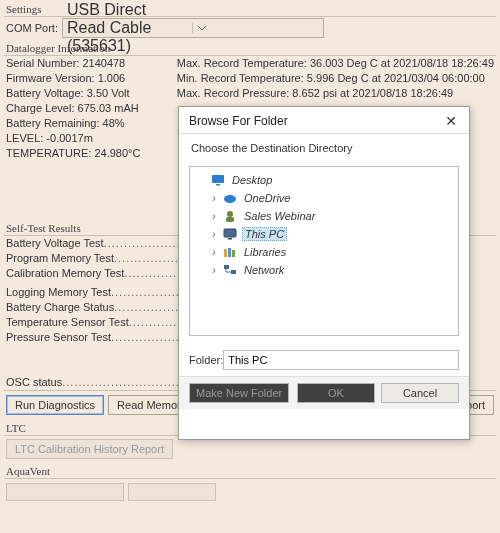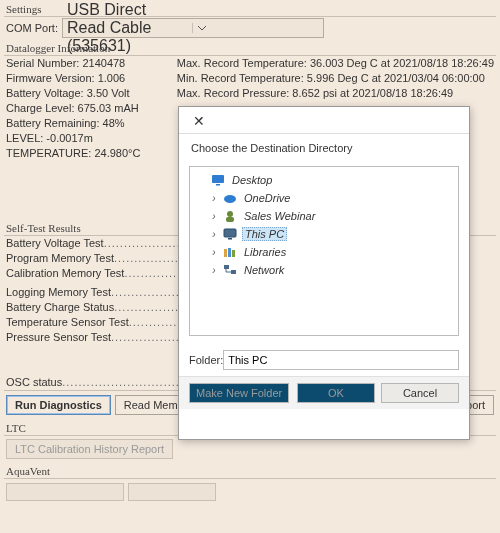--- a/index.html
+++ b/index.html
@@ -13,21 +13,21 @@
   .combo .chev{width:16px;text-align:center;color:#555;border-left:1px solid #c9bfb2;line-height:16px;}
   .two-col{display:flex;}
   .colL{width:200px;}
   .colR{flex:1;}
   .info-line{padding:0 6px;line-height:15px;white-space:nowrap;overflow:hidden;}
   .dotted{display:flex;padding:0 6px;line-height:15px;}
   .dotted .t{white-space:nowrap;}
   .dotted .d{flex:1;overflow:hidden;letter-spacing:1px;color:#666;}
   .btnbar{display:flex;gap:4px;padding:4px 6px;align-items:center;}
   .btn{border:1px solid #a9a297;background:#f4e9dd;padding:3px 8px;font-size:11px;color:#333;cursor:pointer;}
-  .btn.primary{border:1px solid #5a88b8;box-shadow:inset 0 0 0 1px #9ec0e6;font-weight:bold;}
+  .btn.primary{border:1px solid #5a88b8;box-shadow:inset 0 0 0 1px #9ec0e6;}
   .btn.disabled{color:#9a9a9a;border-color:#c9c0b3;background:#ece3d6;}
   .ltc-btn{display:inline-block;margin:3px 6px;border:1px solid #c9c0b3;background:#ece3d6;color:#9a9a9a;padding:3px 8px;}
   .spacer{flex:1;}
   .small-gap{height:4px;}
 
   
   .dialog{position:absolute;left:178px;top:106px;width:290px;height:332px;background:#fff;border:1px solid #9a9a9a;box-shadow:1px 2px 8px rgba(0,0,0,0.25);display:flex;flex-direction:column;}
   .dlg-title{display:flex;align-items:center;justify-content:space-between;padding:6px 8px 4px 10px;font-size:12px;color:#222;}
   .dlg-title .x{font-size:14px;color:#333;padding:0 4px;cursor:pointer;font-family:Arial;}
   .dlg-sep{border-top:1px solid #ddd;margin:0 0 6px 0;}
@@ -36,21 +36,21 @@
   .tree{padding:4px 2px;font-style:italic;}
   .tree-item{display:flex;align-items:center;height:18px;padding-left:4px;}
   .exp{width:12px;text-align:center;color:#555;font-size:10px;}
   .ticon{width:16px;height:14px;display:inline-flex;align-items:center;justify-content:center;margin:0 4px 0 2px;}
   .tree-item.sel span.tlabel{background:#cde6f7;border:1px dotted #7aa7d0;padding:0 2px;}
   .tlabel{padding:0 2px;}
   .folder-row{display:flex;align-items:center;padding:6px 10px;}
   .folder-row input{flex:1;border:1px solid #bcbcbc;height:18px;padding:0 4px;font-size:11px;}
   .dlg-btnbar{display:flex;gap:6px;justify-content:flex-end;padding:6px 10px;border-top:1px solid #e0e0e0;background:#f3f3f3;}
   .dlg-btn{min-width:64px;text-align:center;border:1px solid #b5b5b5;background:#eceae6;padding:3px 6px;}
-  .dlg-btn.disabled{color:#9a9a9a;background:#0c4a6e;}
+  .dlg-btn.disabled{color:#9a9a9a;background:#404040;}
   svg{display:block;}
 </style>
 </head>
 <body>
 
 
 
 
 <div class="section-title">Settings</div>
 <div class="divider"></div>
@@ -146,20 +146,21 @@
 <div class="section-title">AquaVent</div>
 <div class="divider"></div>
 <div class="btnbar">
   <div class="btn disabled" style="width:100px;height:10px"></div>
   <div class="btn disabled" style="width:70px;height:10px"></div>
 </div>
 
 
 <div class="dialog">
   <div class="dlg-title">
+    <span>Browse For Folder</span>
     <span class="x">✕</span>
   </div>
   <div class="dlg-sep"></div>
   <div class="dlg-instr">Choose the Destination Directory</div>
 
   <div class="tree-box">
     <div class="tree">
       <div class="tree-item">
         <span class="exp"></span>
         <span class="ticon">

